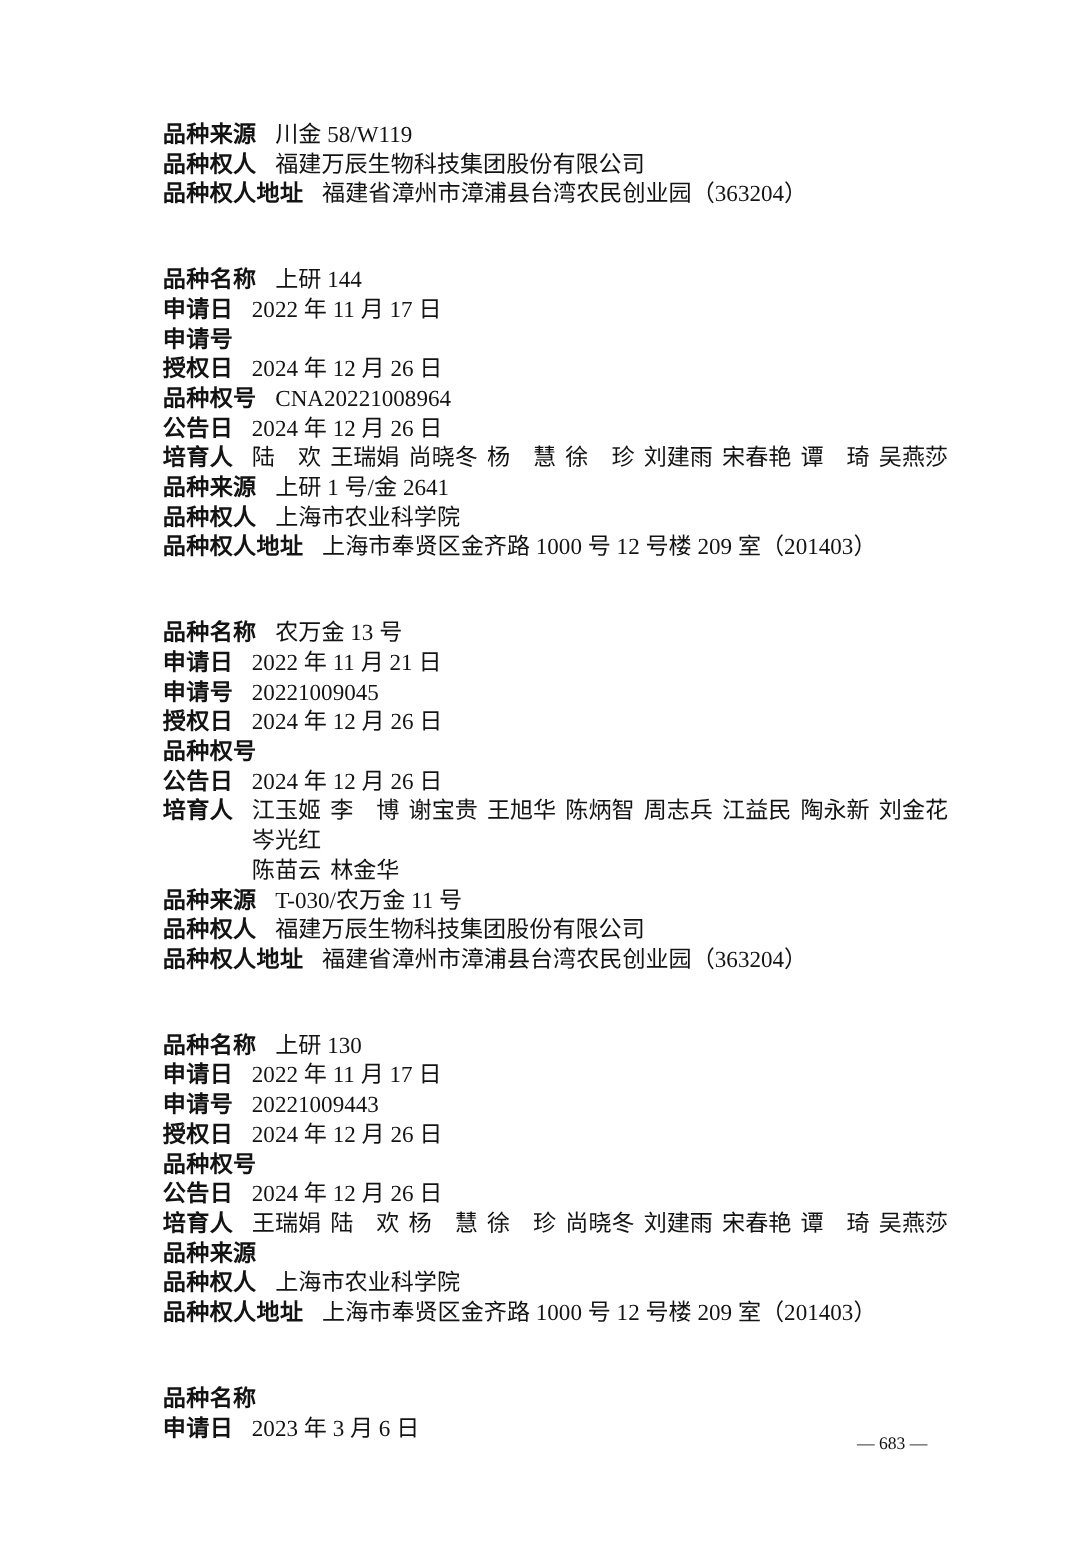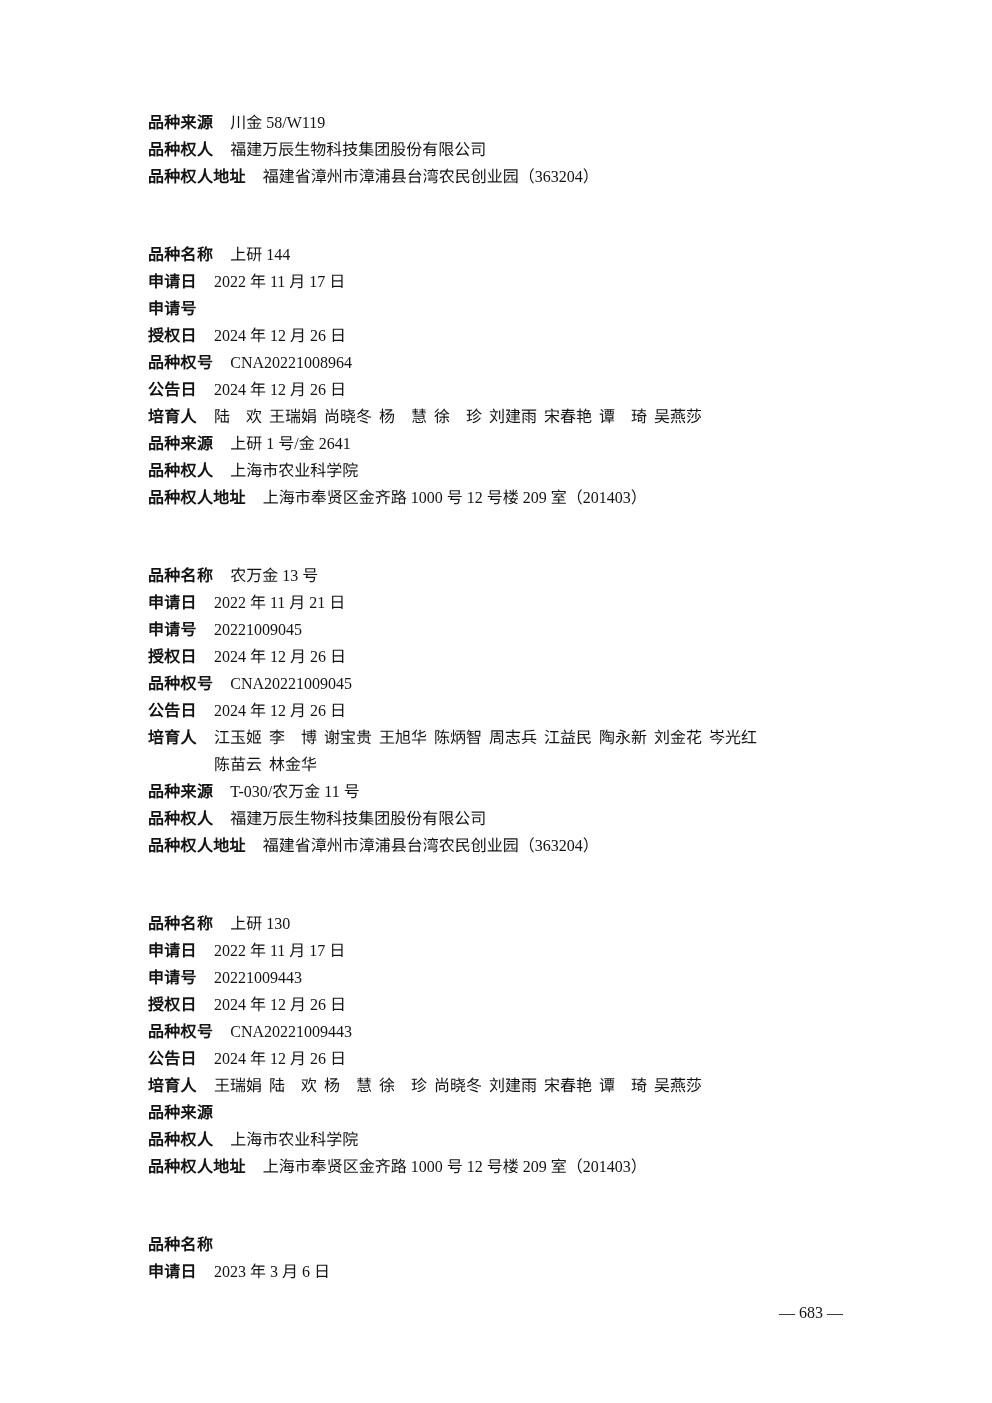--- a/index.html
+++ b/index.html
@@ -19,21 +19,21 @@
     position: absolute;
     left: 148px;
     top: 109px;
     width: 716px;
   }
   .record { margin-bottom: 51px; }
   .record:last-of-type { margin-bottom: 0; }
   .field {
     display: flex;
     align-items: baseline;
-    font-size: 16px;
+    font-size: 21px;
     line-height: 27px;
   }
   .label {
     flex: 0 0 auto;
     font-family: "DejaVu Sans", "Liberation Sans", sans-serif;
     font-weight: bold;
     white-space: nowrap;
     margin-right: 17px;
     letter-spacing: 0.3px;
   }
@@ -129,21 +129,20 @@
       <div class="field">
         <span class="label">申请号</span>
         <span class="value">20221009045</span>
       </div>
       <div class="field">
         <span class="label">授权日</span>
         <span class="value">2024 年 12 月 26 日</span>
       </div>
       <div class="field">
         <span class="label">品种权号</span>
-        <span class="value">CNA20221009045</span>
       </div>
       <div class="field">
         <span class="label">公告日</span>
         <span class="value">2024 年 12 月 26 日</span>
       </div>
       <div class="field">
         <span class="label">培育人</span>
         <span class="value names">江玉姬 李　博 谢宝贵 王旭华 陈炳智 周志兵 江益民 陶永新 刘金花 岑光红
 陈苗云 林金华</span>
       </div>
@@ -173,21 +172,20 @@
       <div class="field">
         <span class="label">申请号</span>
         <span class="value">20221009443</span>
       </div>
       <div class="field">
         <span class="label">授权日</span>
         <span class="value">2024 年 12 月 26 日</span>
       </div>
       <div class="field">
         <span class="label">品种权号</span>
-        <span class="value">CNA20221009443</span>
       </div>
       <div class="field">
         <span class="label">公告日</span>
         <span class="value">2024 年 12 月 26 日</span>
       </div>
       <div class="field">
         <span class="label">培育人</span>
         <span class="value names">王瑞娟 陆　欢 杨　慧 徐　珍 尚晓冬 刘建雨 宋春艳 谭　琦 吴燕莎</span>
       </div>
       <div class="field">

